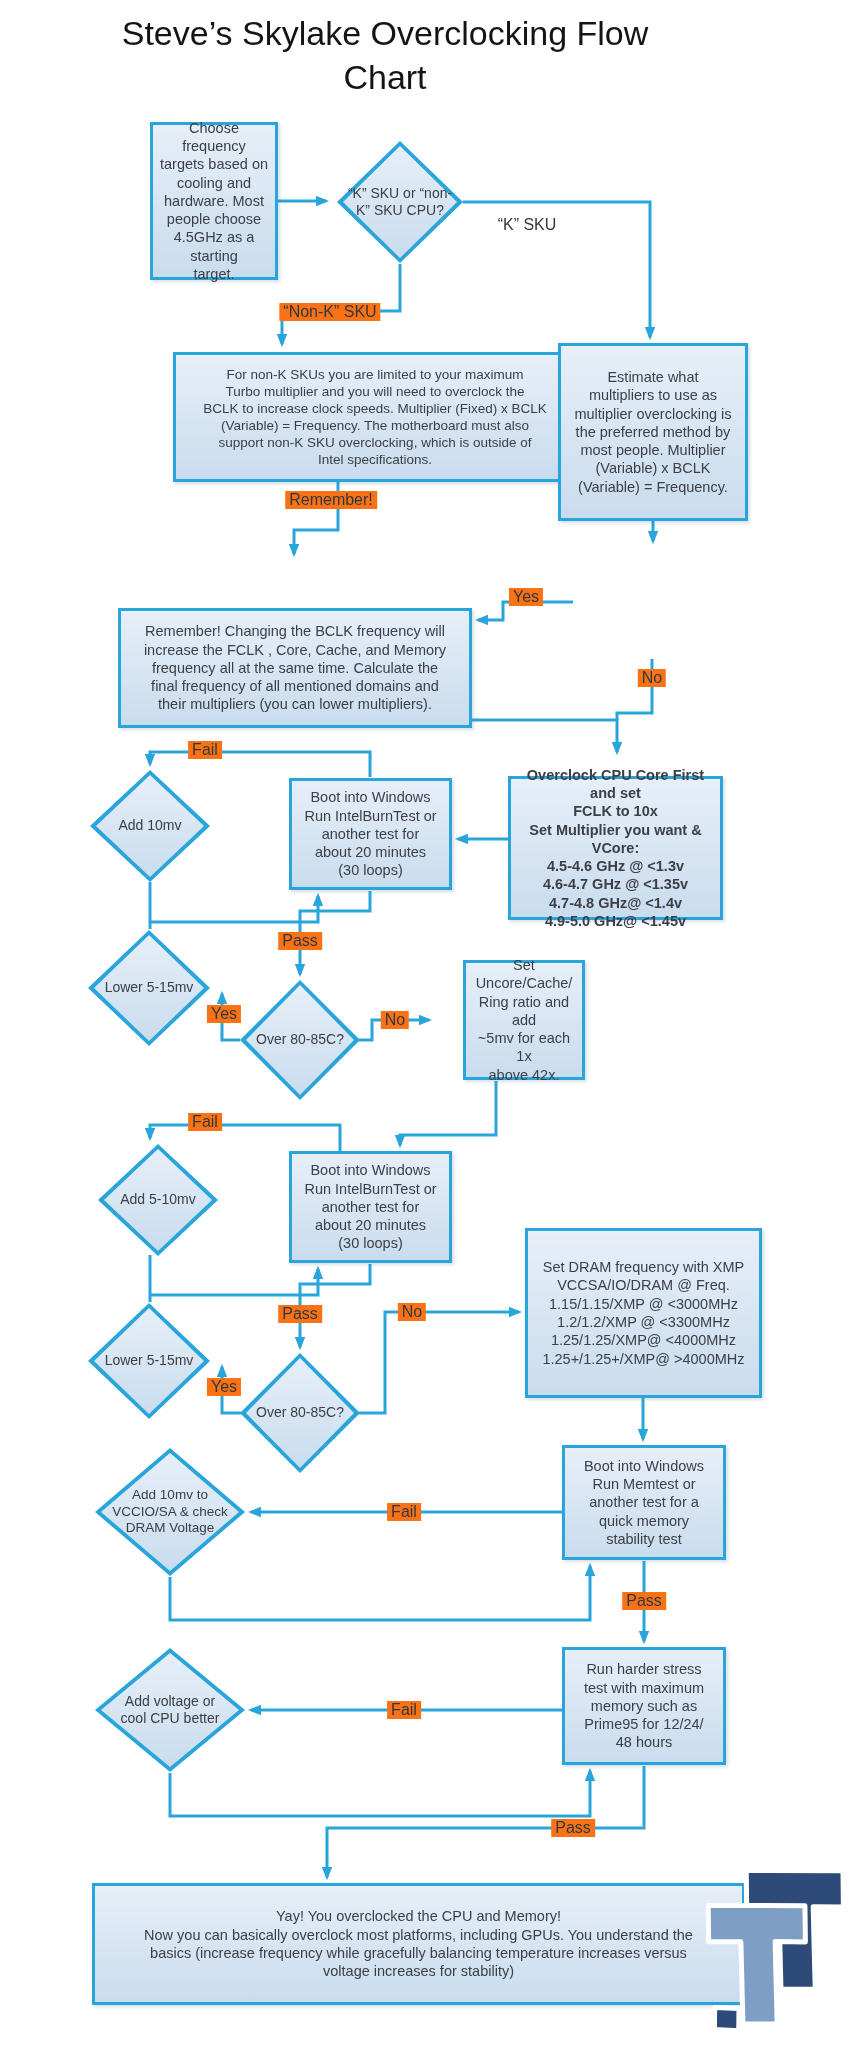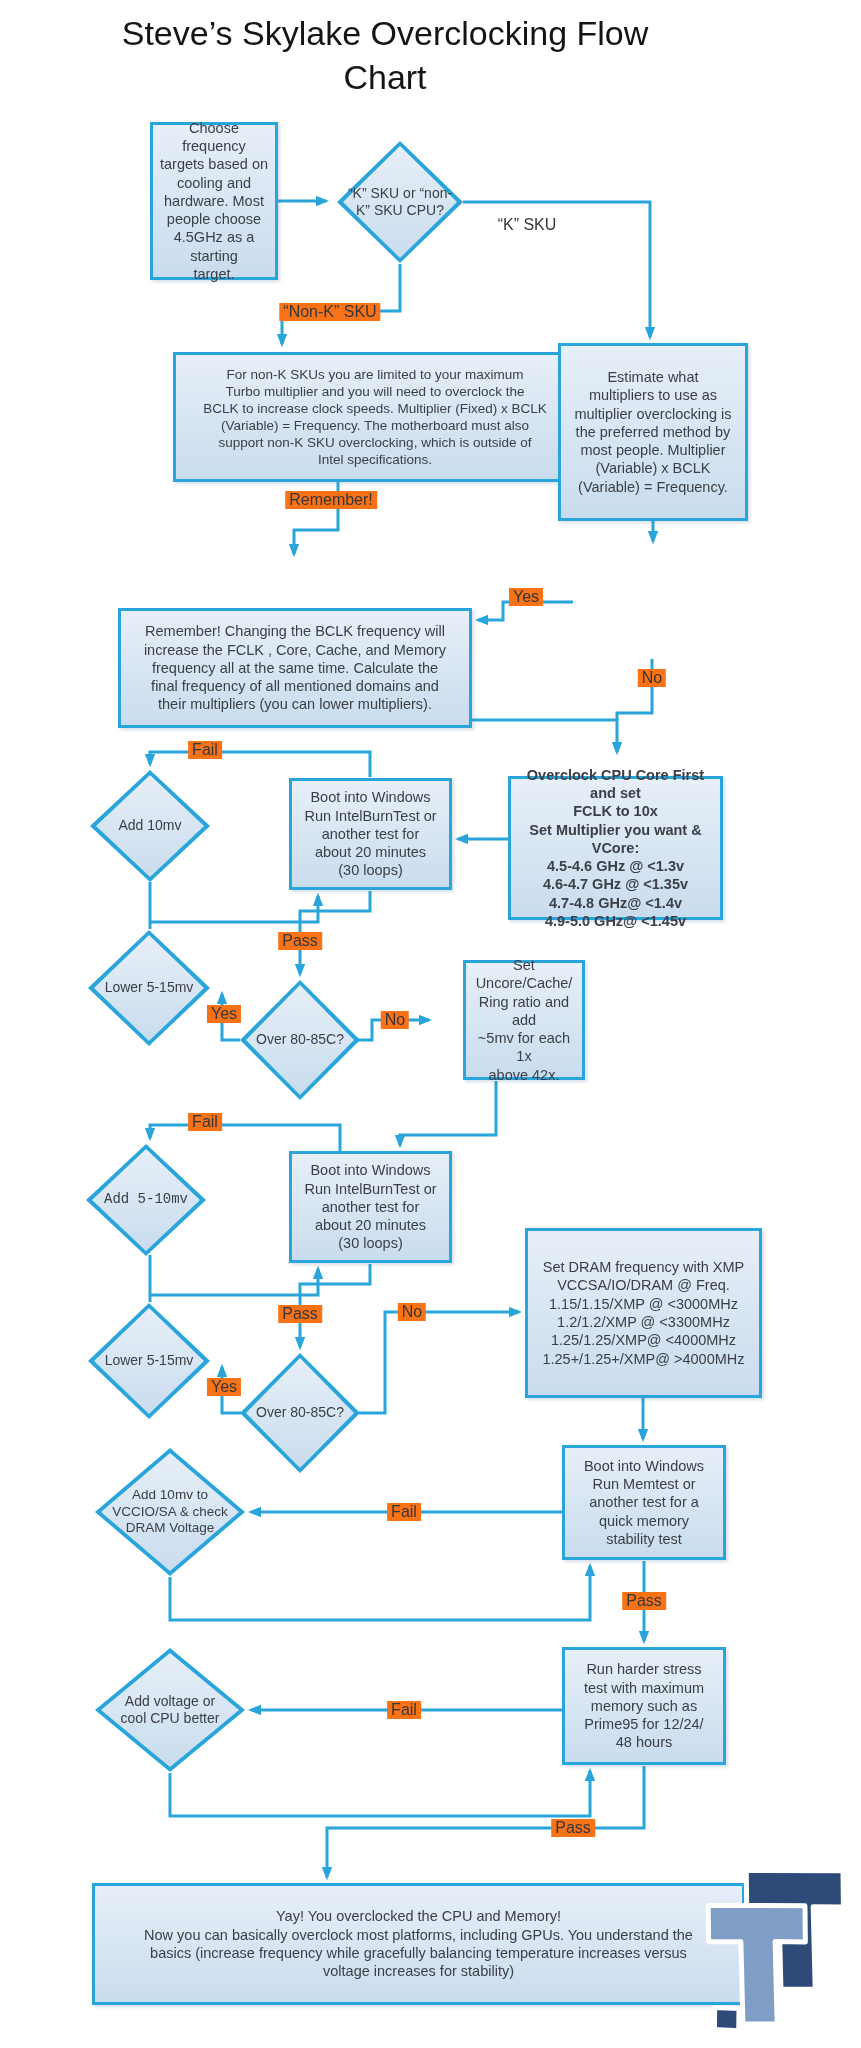--- a/index.html
+++ b/index.html
@@ -196,21 +196,21 @@
     <div class="dia-f"></div>
     <span class="dt">Lower 5-15mv</span>
   </div>
 
   <div class="dia" style="left:240px;top:980px;width:120px;height:120px;">
     <div class="dia-b"></div>
     <div class="dia-f"></div>
     <span class="dt">Over 80-85C?</span>
   </div>
 
-  <div class="dia" style="left:86px;top:1144px;width:120px;height:112px;font-family:Liberation Mono, monospace;">
+  <div class="dia" style="left:98px;top:1144px;width:120px;height:112px;">
     <div class="dia-b"></div>
     <div class="dia-f"></div>
     <span class="dt">Add 5-10mv</span>
   </div>
 
   <div class="dia" style="left:88px;top:1303px;width:122px;height:116px;">
     <div class="dia-b"></div>
     <div class="dia-f"></div>
     <span class="dt">Lower 5-15mv</span>
   </div>

